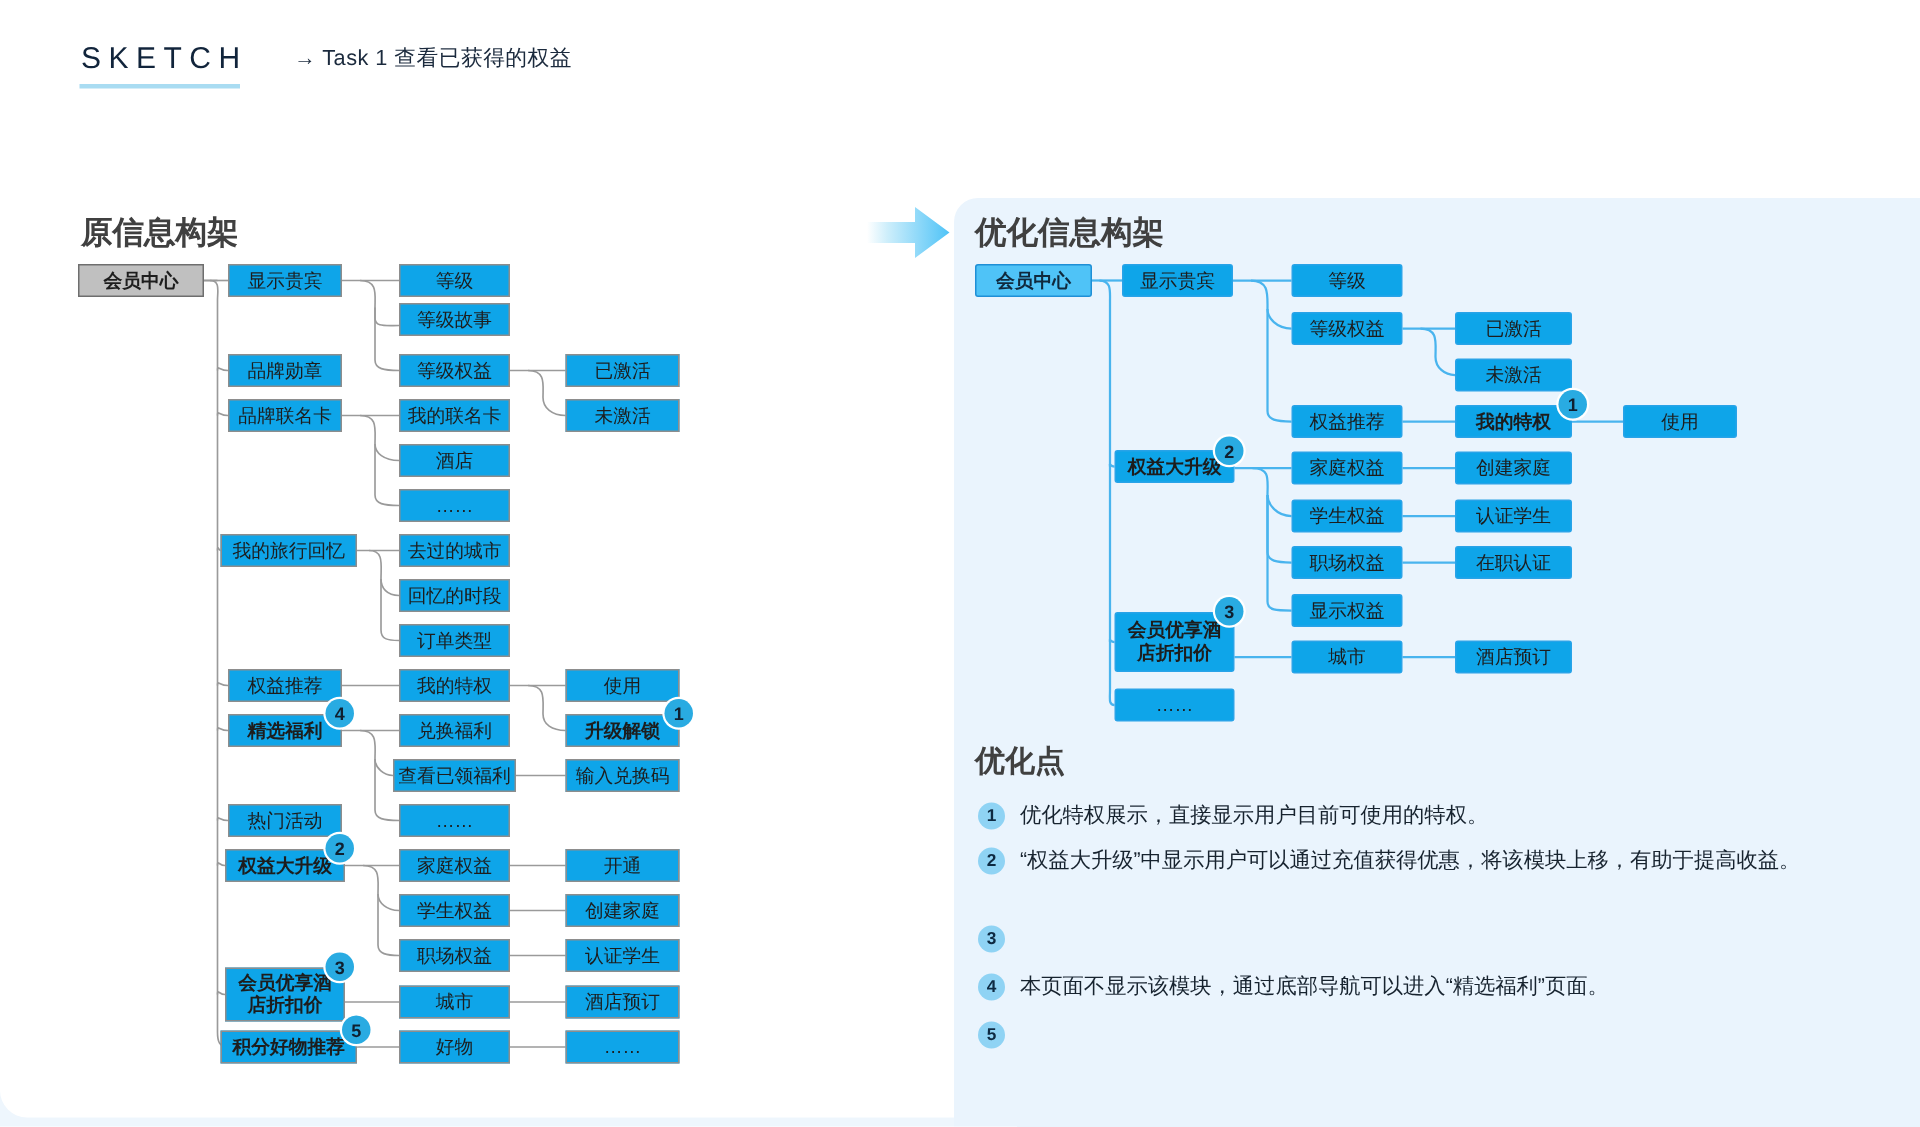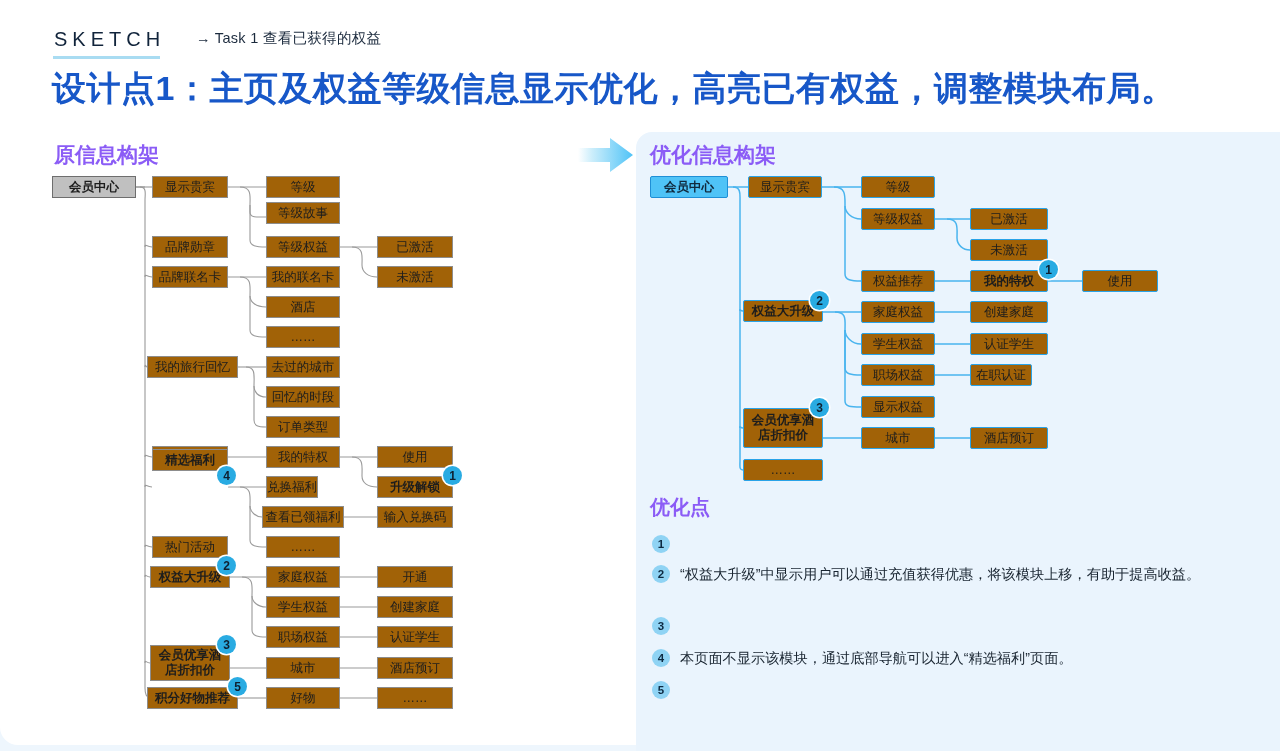--- a/index.html
+++ b/index.html
@@ -35,32 +35,32 @@
   .task{
     position:absolute;left:196px;top:29px;
     font-size:14.5px;color:#1b2a3d;letter-spacing:.3px;
   }
   .main-title{
     position:absolute;left:52px;top:66px;
     font-size:34px;font-weight:bold;color:#1757c8;letter-spacing:.5px;
     white-space:nowrap;
   }
   
-  .sec-h{position:absolute;font-size:21px;font-weight:bold;color:#8b5cf6;}
+  .sec-h{position:absolute;font-size:21px;font-weight:bold;color:#404040;}
   #h-orig{left:54px;top:141px;}
   #h-opt{left:650px;top:141px;}
   #h-points{left:650px;top:494px;font-size:20px;}
   
   .big-arrow{position:absolute;left:578px;top:135px;width:56px;height:40px;}
   
   .node{
     position:absolute;box-sizing:border-box;
     display:flex;align-items:center;justify-content:center;
     text-align:center;font-size:12.5px;line-height:1.2;
-    background:#a16207;color:#1d1d1d;
+    background:#0ea5e9;color:#1d1d1d;
   }
   .node.g{border:1px solid #8d8d8d;}
   .node.g.root{background:#c0c0c0;border:1px solid #6e6e6e;font-weight:bold;}
   .node.g.bold{font-weight:bold;}
   .node.b{border:1.6px solid #29a3e8;border-radius:2px;}
   .node.b.root{background:#4fc3f7;border:1.6px solid #1f8fd6;font-weight:bold;color:#10293d;}
   .node.b.bold{font-weight:bold;}
   
   .badge{
     position:absolute;width:19px;height:19px;border-radius:50%;
@@ -86,21 +86,20 @@
 
 <div id="page">
 
   <div class="sheet-top"></div>
   <div class="sheet"></div>
   <div class="blue-panel"></div>
 
   <div class="sketch">SKETCH</div>
   <div class="sketch-underline"></div>
   <div class="task">→ Task 1 查看已获得的权益</div>
-  <div class="main-title">设计点1：主页及权益等级信息显示优化，高亮已有权益，调整模块布局。</div>
 
   <svg class="big-arrow" viewBox="0 0 56 40">
     <defs>
       <linearGradient id="agrad" x1="0" y1="0" x2="1" y2="0">
         <stop offset="0%" stop-color="#ffffff"></stop>
         <stop offset="25%" stop-color="#cdeefb"></stop>
         <stop offset="100%" stop-color="#4fc3f7"></stop>
       </linearGradient>
     </defs>
     <path d="M0,13 L32,13 L32,3 L55,20 L32,37 L32,27 L0,27 Z" fill="url(#agrad)"></path>
@@ -205,22 +204,22 @@
       <div class="node g" style="left: 377px; top: 266px; width: 76px; height: 22px;">未激活</div>
       <div class="node g" style="left: 266px; top: 296px; width: 74px; height: 22px;">酒店</div>
       <div class="node g" style="left: 266px; top: 326px; width: 74px; height: 22px;">……</div>
       <div class="node g" style="left: 147px; top: 356px; width: 91px; height: 22px;">我的旅行回忆</div>
       <div class="node g" style="left: 266px; top: 356px; width: 74px; height: 22px;">去过的城市</div>
       <div class="node g" style="left: 266px; top: 386px; width: 74px; height: 22px;">回忆的时段</div>
       <div class="node g" style="left: 266px; top: 416px; width: 74px; height: 22px;">订单类型</div>
       <div class="node g" style="left: 152px; top: 446px; width: 76px; height: 22px;">权益推荐</div>
       <div class="node g" style="left: 266px; top: 446px; width: 74px; height: 22px;">我的特权</div>
       <div class="node g" style="left: 377px; top: 446px; width: 76px; height: 22px;">使用</div>
-      <div class="node g bold" style="left: 152px; top: 449px; width: 76px; height: 22px;">精选福利</div>
-      <div class="node g" style="left: 266px; top: 476px; width: 52px; height: 22px;">兑换福利</div>
+      <div class="node g bold" style="left: 152px; top: 476px; width: 76px; height: 22px;">精选福利</div>
+      <div class="node g" style="left: 266px; top: 476px; width: 74px; height: 22px;">兑换福利</div>
       <div class="node g bold" style="left: 377px; top: 476px; width: 76px; height: 22px;">升级解锁</div>
       <div class="node g" style="left: 262px; top: 506px; width: 82px; height: 22px;">查看已领福利</div>
       <div class="node g" style="left: 377px; top: 506px; width: 76px; height: 22px;">输入兑换码</div>
       <div class="node g" style="left: 152px; top: 536px; width: 76px; height: 22px;">热门活动</div>
       <div class="node g" style="left: 266px; top: 536px; width: 74px; height: 22px;">……</div>
       <div class="node g bold" style="left: 150px; top: 566px; width: 80px; height: 22px;">权益大升级</div>
       <div class="node g" style="left: 266px; top: 566px; width: 74px; height: 22px;">家庭权益</div>
       <div class="node g" style="left: 377px; top: 566px; width: 76px; height: 22px;">开通</div>
       <div class="node g" style="left: 266px; top: 596px; width: 74px; height: 22px;">学生权益</div>
       <div class="node g" style="left: 377px; top: 596px; width: 76px; height: 22px;">创建家庭</div>
@@ -250,36 +249,37 @@
       <div class="node b" style="left: 970px; top: 239px; width: 78px; height: 22px;">未激活</div>
       <div class="node b" style="left: 861px; top: 270px; width: 74px; height: 22px;">权益推荐</div>
       <div class="node b bold" style="left: 970px; top: 270px; width: 78px; height: 22px;">我的特权</div>
       <div class="node b" style="left: 1082px; top: 270px; width: 76px; height: 22px;">使用</div>
       <div class="node b bold" style="left: 743px; top: 300px; width: 80px; height: 22px;">权益大升级</div>
       <div class="node b" style="left: 861px; top: 301px; width: 74px; height: 22px;">家庭权益</div>
       <div class="node b" style="left: 970px; top: 301px; width: 78px; height: 22px;">创建家庭</div>
       <div class="node b" style="left: 861px; top: 333px; width: 74px; height: 22px;">学生权益</div>
       <div class="node b" style="left: 970px; top: 333px; width: 78px; height: 22px;">认证学生</div>
       <div class="node b" style="left: 861px; top: 364px; width: 74px; height: 22px;">职场权益</div>
-      <div class="node b" style="left: 970px; top: 364px; width: 62px; height: 22px;">在职认证</div>
+      <div class="node b" style="left: 970px; top: 364px; width: 78px; height: 22px;">在职认证</div>
       <div class="node b" style="left: 861px; top: 396px; width: 74px; height: 22px;">显示权益</div>
       <div class="node b bold" style="left: 743px; top: 408px; width: 80px; height: 40px; flex-direction: column;">
         <span>会员优享酒</span>
         <span>店折扣价</span>
       </div>
       <div class="node b" style="left: 861px; top: 427px; width: 74px; height: 22px;">城市</div>
       <div class="node b" style="left: 970px; top: 427px; width: 78px; height: 22px;">酒店预订</div>
       <div class="node b" style="left: 743px; top: 459px; width: 80px; height: 22px;">……</div>
       <div class="badge" style="left: 1039px; top: 260px;">1</div>
       <div class="badge" style="left: 810px; top: 291px;">2</div>
       <div class="badge" style="left: 810px; top: 398px;">3</div>
     </div>
   <div id="points-list">
       <div class="pt" style="left: 652px; top: 533px; width: 586px;">
         <div class="pt-num">1</div>
+        <div class="pt-txt">优化特权展示，直接显示用户目前可使用的特权。</div>
       </div>
       <div class="pt" style="left: 652px; top: 563px; width: 586px;">
         <div class="pt-num">2</div>
         <div class="pt-txt">“权益大升级”中显示用户可以通过充值获得优惠，将该模块上移，有助于提高收益。</div>
       </div>
       <div class="pt" style="left: 652px; top: 615px; width: 586px;">
         <div class="pt-num">3</div>
       </div>
       <div class="pt" style="left: 652px; top: 647px; width: 586px;">
         <div class="pt-num">4</div>

